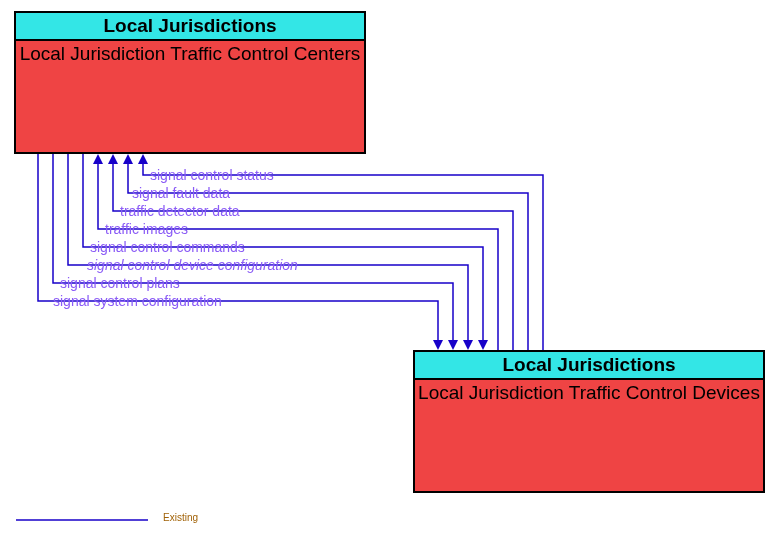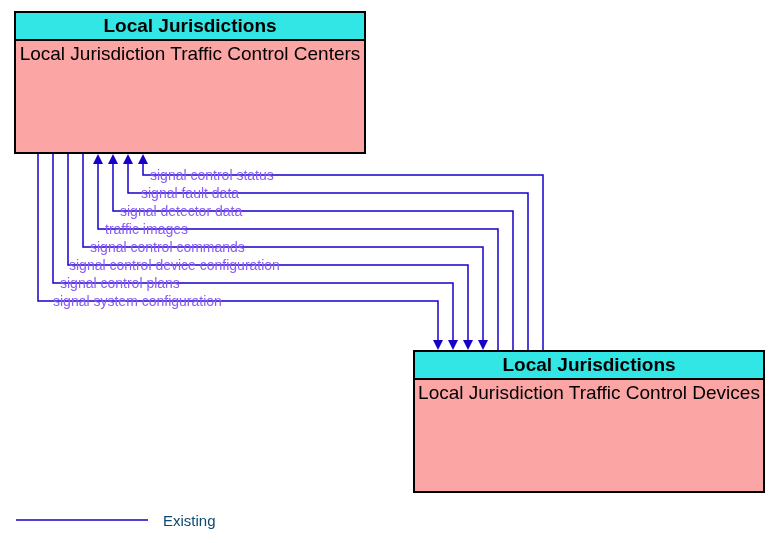--- a/index.html
+++ b/index.html
@@ -12,21 +12,21 @@
     overflow: hidden;
   }
   .canvas {
     position: relative;
     width: 783px;
     height: 543px;
   }
   .entity {
     position: absolute;
     border: 2px solid #000;
-    background: #fca5a5;
+    background: #ef4444;
     box-sizing: border-box;
   }
   .entity-header {
     background: #33e6e6;
     text-align: center;
     font-weight: bold;
     font-size: 19px;
     padding: 2px 4px;
     border-bottom: 2px solid #000;
     box-sizing: border-box;
@@ -39,22 +39,22 @@
   }
   .flow-label {
     position: absolute;
     font-size: 14px;
     color: #8b5cf6;
     white-space: nowrap;
     line-height: 1;
   }
   .legend-label {
     position: absolute;
-    font-size: 15px;
-    color: #0c4a6e;
+    font-size: 10px;
+    color: #a16207;
   }
   svg.wires {
     position: absolute;
     left: 0; top: 0;
     width: 783px;
     height: 543px;
     pointer-events: none;
   }
   svg .flow {
     stroke: #1700c9;
@@ -103,23 +103,23 @@
     <polyline class="flow" points="128,164 128,193 528,193 528,350"></polyline>
     <polygon class="arrow" points="128,154 123,164 133,164"></polygon>
 
     <polyline class="flow" points="143,164 143,175 543,175 543,350"></polyline>
     <polygon class="arrow" points="143,154 138,164 148,164"></polygon>
 
     <line class="flow" x1="16" y1="520" x2="148" y2="520"></line>
   </svg>
 
   <span class="flow-label" style="left:150px; top:168px;">signal control status</span>
-  <span class="flow-label" style="left:141px; top:186px;">signal fault data</span>
-  <span class="flow-label" style="left:120px; top:204px;">signal detector data</span>
+  <span class="flow-label" style="left:132px; top:186px;">signal fault data</span>
+  <span class="flow-label" style="left:120px; top:204px;">traffic detector data</span>
   <span class="flow-label" style="left:105px; top:222px;text-align:right;">traffic images</span>
   <span class="flow-label" style="left:90px; top:240px;">signal control commands</span>
-  <span class="flow-label" style="left:69px; top:258px;">signal control device configuration</span>
+  <span class="flow-label" style="left:87px; top:258px;font-style:italic;">signal control device configuration</span>
   <span class="flow-label" style="left:60px; top:276px;">signal control plans</span>
   <span class="flow-label" style="left:45px; top:294px;margin-left:8px;">signal system configuration</span>
 
   <span class="legend-label" style="left:163px; top:512px;">Existing</span>
 
 </div>
 
 </body></html>

